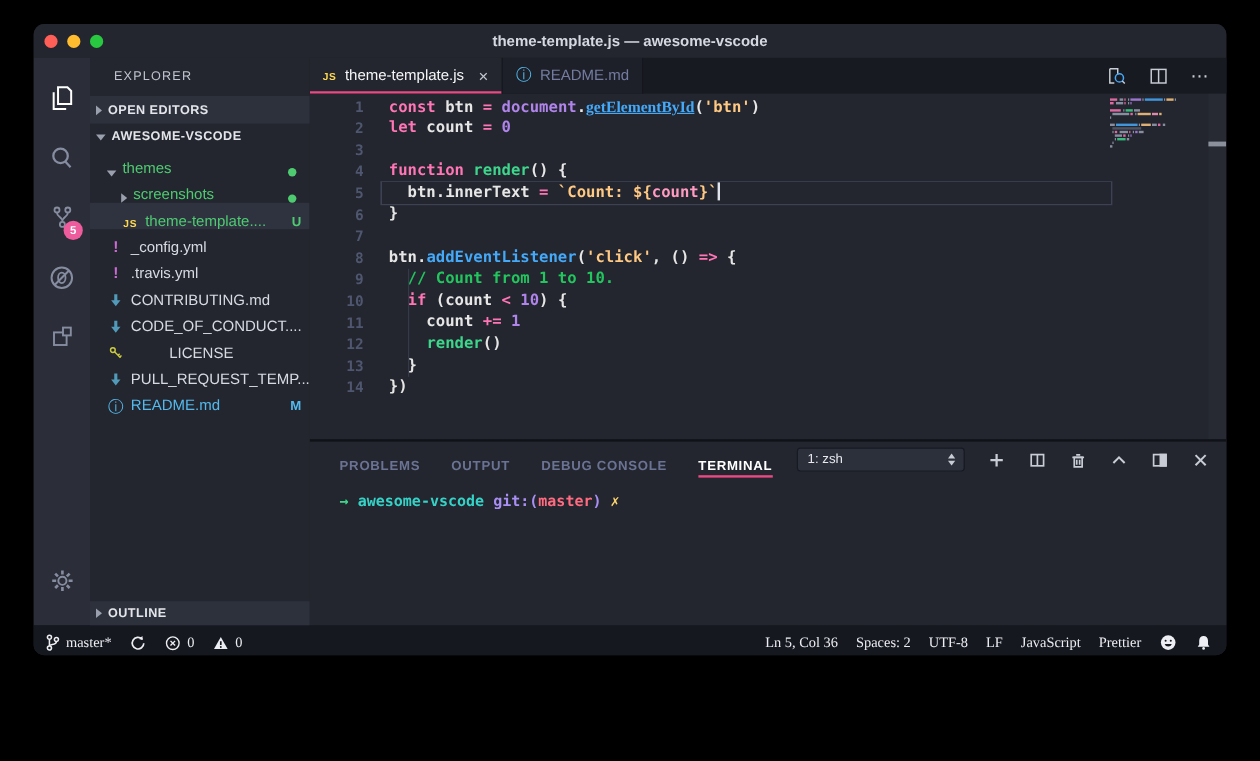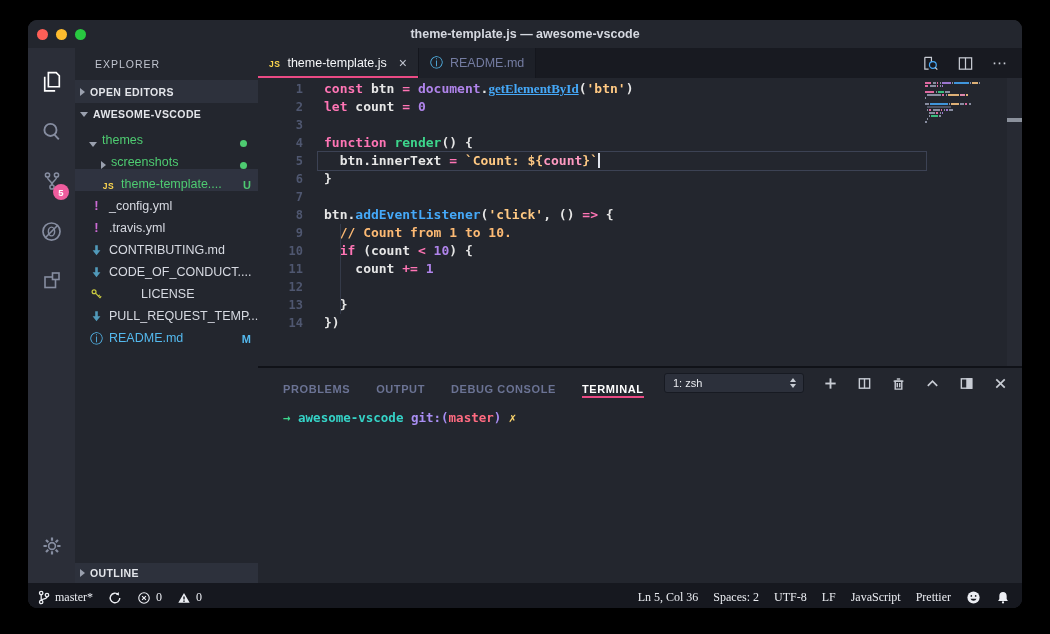--- a/index.html
+++ b/index.html
@@ -1,19 +1,19 @@
 <!DOCTYPE html>
 <html><head>
 <meta charset="utf-8">
 <style>
   * { margin:0; padding:0; box-sizing:border-box; }
   body { background:#000; }
   .screen { position:relative; width:1050px; height:634px; background:#000; overflow:hidden;
             font-family:"Liberation Sans", sans-serif; }
-  .window { position:absolute; left:28px; top:20px; width:994px; height:588px;
+  .window { position:absolute; left:28px; top:20px; width:994px; height:526px;
             border-radius:9px; overflow:hidden; background:#23262e;
             display:flex; flex-direction:column; }
 
   
   .titlebar { height:28px; flex:none; position:relative; display:flex; align-items:center;
               background:#23262e; }
   .lights { position:absolute; left:9px; top:0; bottom:0; display:flex; align-items:center; gap:8px; }
   .light { width:11px; height:11px; border-radius:50%; }
   .title { flex:1; text-align:center; color:#d5d8e0; font-size:12.5px; font-weight:700; }
 
@@ -80,21 +80,21 @@
   .line { display:flex; height:18px; }
   .ln { width:66px; flex:none; text-align:right; padding-right:21px; color:#4f5770;
         font-size:12px; font-weight:600; }
   .lc { flex:1; white-space:pre; margin-right:96px; }
   .line.active .lc { margin-left:-6px; padding-left:6px; box-shadow:0 0 0 1px #3c4254; }
   .cursor { display:inline-block; width:2px; height:15px; background:#e0e4ed; margin-bottom:-3px; }
   .tk-kw,.tk-pink { color:#ff75b5; } .tk-blue { color:#45a9f9; }
   .tk-blueu { color:#45a9f9; text-decoration:underline;font-family:Liberation Serif, serif; }
   .tk-purple { color:#b084eb; } .tk-green { color:#3dd68c; }
   .tk-str { color:#ffc983; } .tk-pinkl { color:#ff9ac1; }
-  .tk-com { color:#fdba74; } .tk-txt { color:#e6e6e6; }
+  .tk-com { color:#22c55e; } .tk-txt { color:#e6e6e6; }
   .indent-guide { position:absolute; left:82px; top:146px; width:1px; height:90px; background:#343a49; }
   .minimap { position:absolute; right:17px; top:4px; width:80px; }
   .mm-row { height:3px; display:flex; }
   .mm-tok { height:2px; margin-right:1px; opacity:0.85; }
   .scrollcol { position:absolute; right:0; top:0; bottom:0; width:15px; background:#272a33; }
   .ruler-marker { position:absolute; right:0; top:40px; width:15px; height:4px; background:#8b919c; }
 
   
   .panel { flex:1; min-height:0; border-top:2px solid #101218; display:flex; flex-direction:column;
            background:#23262e; }
@@ -351,20 +351,21 @@
               <div class="line">
                 <span class="ln">10</span>
                 <span class="lc"><span class="tk-txt">  </span><span class="tk-kw">if</span><span class="tk-txt"> (count </span><span class="tk-pink">&lt;</span><span class="tk-txt"> </span><span class="tk-purple">10</span><span class="tk-txt">) {</span></span>
               </div>
               <div class="line">
                 <span class="ln">11</span>
                 <span class="lc"><span class="tk-txt">    count </span><span class="tk-pink">+=</span><span class="tk-txt"> </span><span class="tk-purple">1</span></span>
               </div>
               <div class="line">
                 <span class="ln">12</span>
+                <span class="lc"><span class="tk-txt">    </span><span class="tk-green">render</span><span class="tk-txt">()</span></span>
               </div>
               <div class="line">
                 <span class="ln">13</span>
                 <span class="lc"><span class="tk-txt">  }</span></span>
               </div>
               <div class="line">
                 <span class="ln">14</span>
                 <span class="lc"><span class="tk-txt">})</span></span>
               </div>
             </div>

